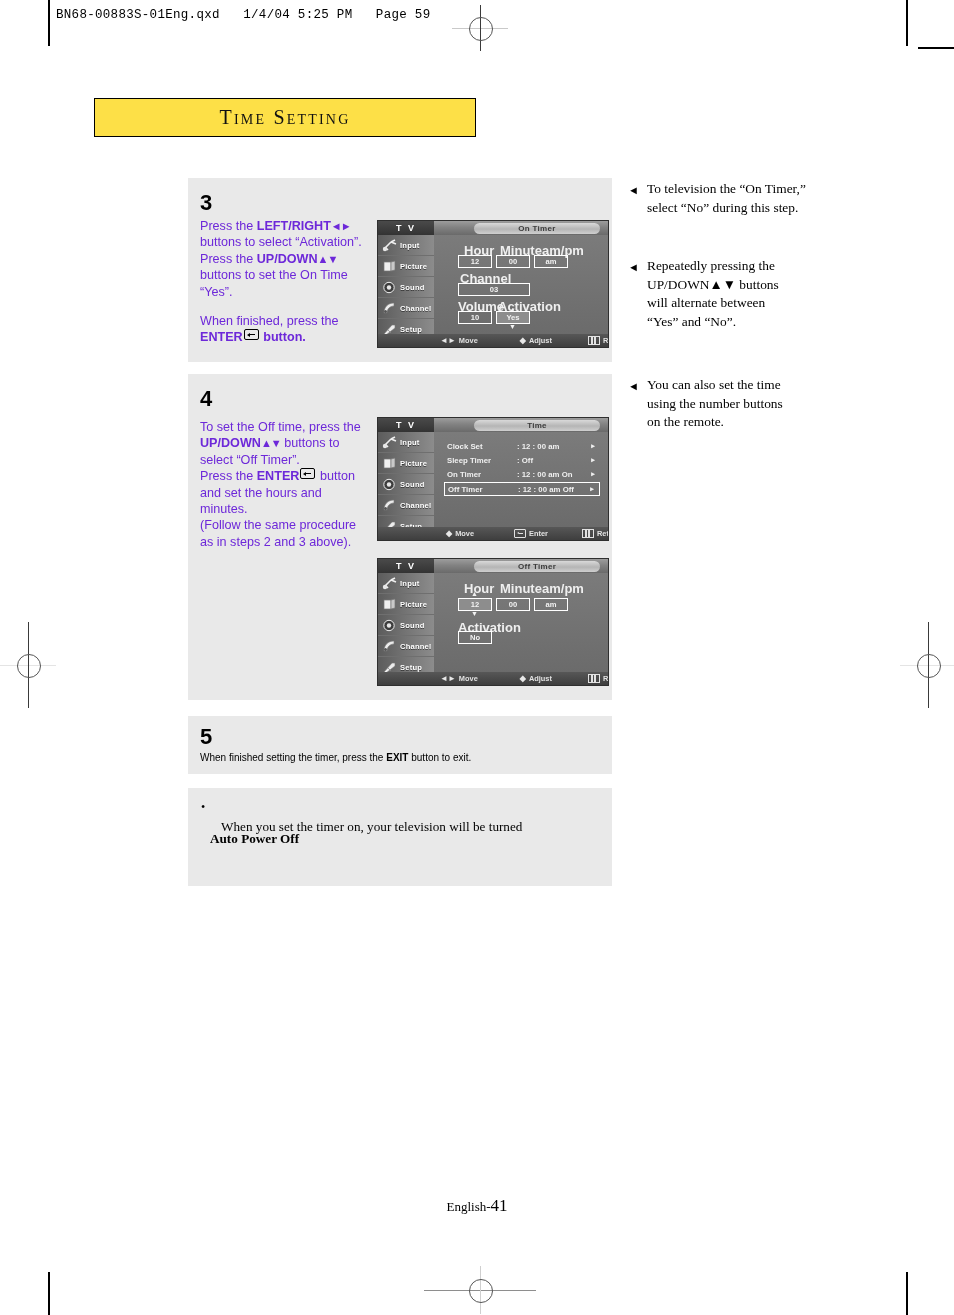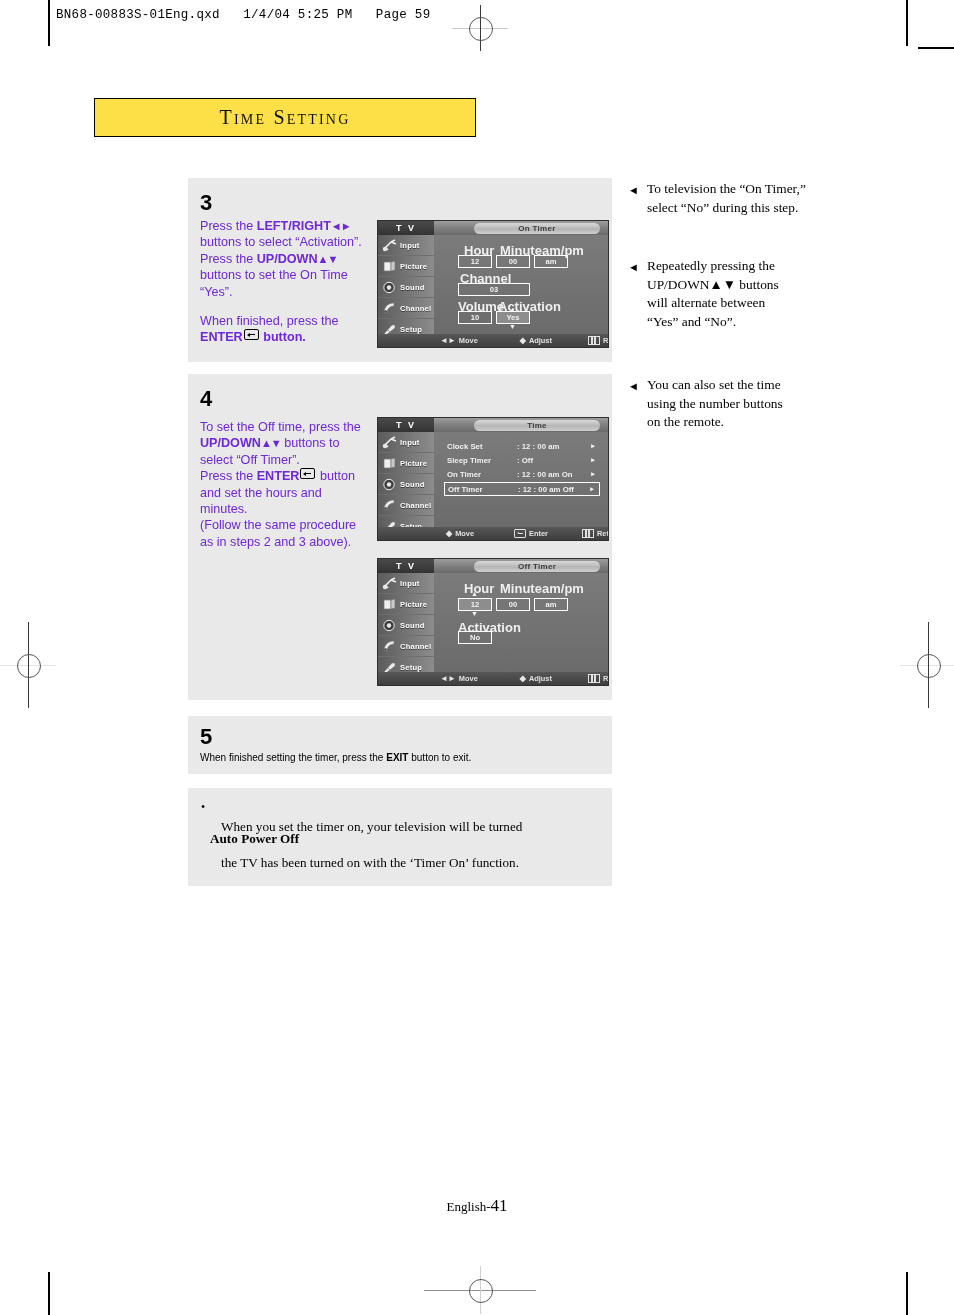--- a/index.html
+++ b/index.html
@@ -525,21 +525,20 @@
   <div id="step5-text" style="position:absolute;left:12px;top:36px;">
     <span>When finished setting the timer, press the </span><b>EXIT</b><span> button to exit.</span>
   </div>
 </div>
 
 <div class="panel" style="left:188px;top:788px;width:424px;height:98px;">
   <div id="apo-block" style="position:absolute;left:0;top:0;width:424px;height:98px;">
     <span style="position:absolute;left:13px;top:10px;font-size:12px;">•</span>
     <div id="apo-title" style="position:absolute;left:22px;top:10px;margin-top:32px;">Auto Power Off</div>
     <div style="position:absolute;left:33px;top:30px;">When you set the timer on, your television will be turned</div>
-    <div style="position:absolute;left:33px;top:66px;">the TV has been turned on with the ‘Timer On’ function.</div>
   </div>
 </div>
 
 <div class="note" style="left:628px;top:180px;width:230px;">
   <span class="bullet">◄</span>
   <span class="ntext">To television the “On Timer,”</span>
   <span class="ntext">select “No” during this step.</span>
 </div>
 
 <div class="note" style="left:628px;top:257px;width:230px;">

